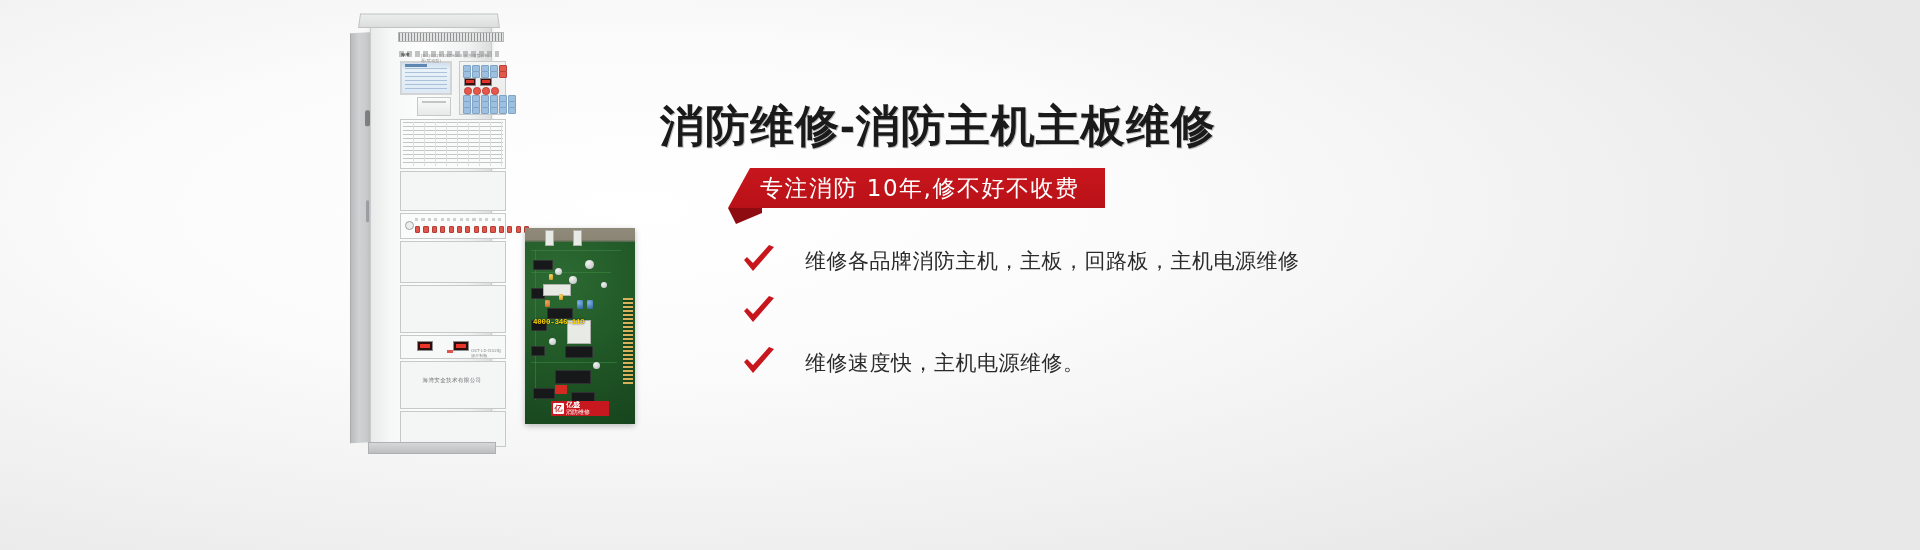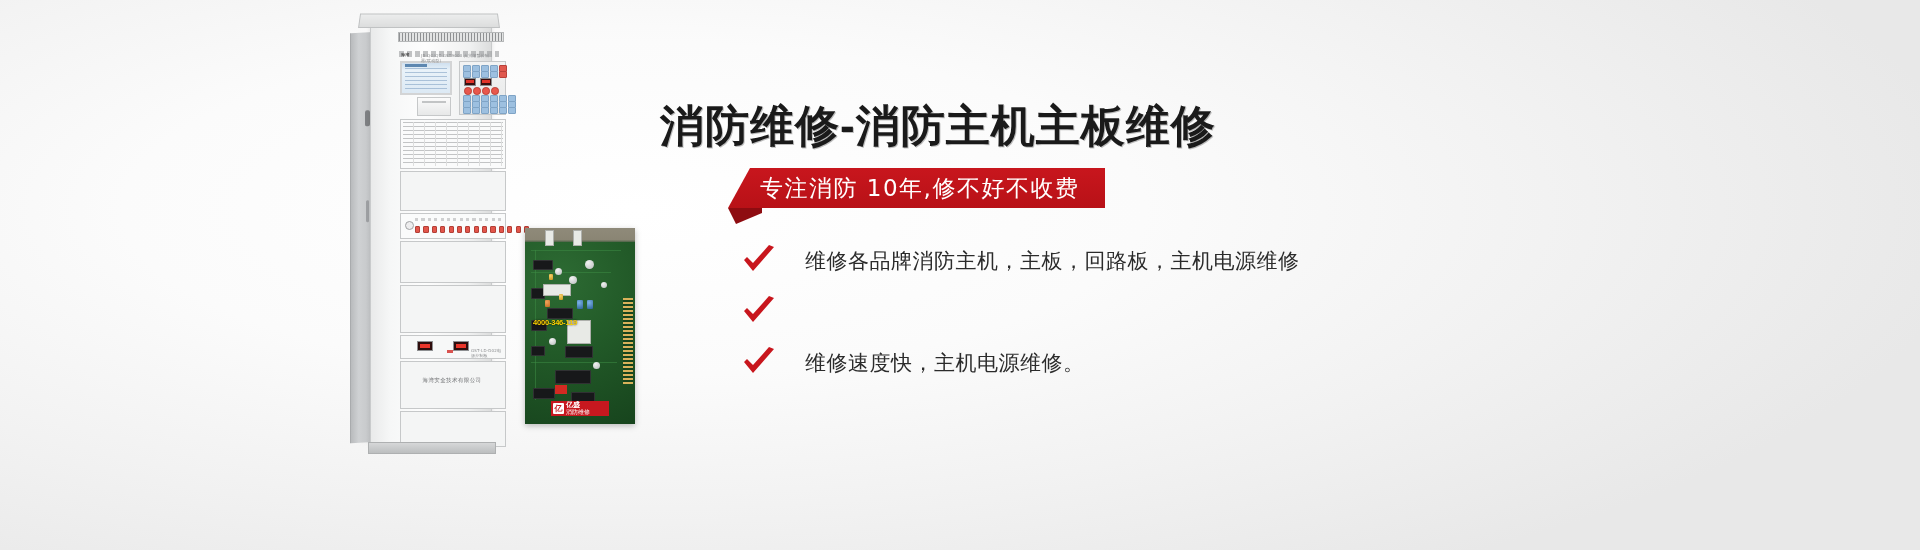--- a/index.html
+++ b/index.html
@@ -144,21 +144,21 @@
   .cap.yel{background:radial-gradient(circle at 35% 30%,#f6d06a,#c79317);}
   .cap.org{background:radial-gradient(circle at 35% 30%,#f0a35c,#c26a1e);}
   .edge-conn{
     position:absolute;right:2px;top:56px;width:10px;height:86px;
     background:repeating-linear-gradient(180deg,#d8b25a 0 2px,#17441d 2px 4px);
   }
   .hdr-white{position:absolute;background:#e8eae6;border:1px solid #aeb0ac;}
   .pcb-phone{
     position:absolute;left:8px;top:90px;
     font-size:7.5px;font-weight:bold;color:#ffd400;
-    font-family:Liberation Sans, sans-serif;
+    font-family:Liberation Mono, monospace;
     text-shadow:0 0 2px rgba(0,0,0,.9);letter-spacing:-.2px;
   }
   .pcb-logo{
     position:absolute;left:26px;bottom:8px;width:56px;height:15px;
     background:#c7181f;display:flex;align-items:center;gap:2px;padding-left:2px;
   }
   .pcb-logo .mark{
     width:11px;height:11px;background:#fff;color:#c7181f;
     font-size:8px;font-weight:bold;line-height:11px;text-align:center;border-radius:1px;
   }

